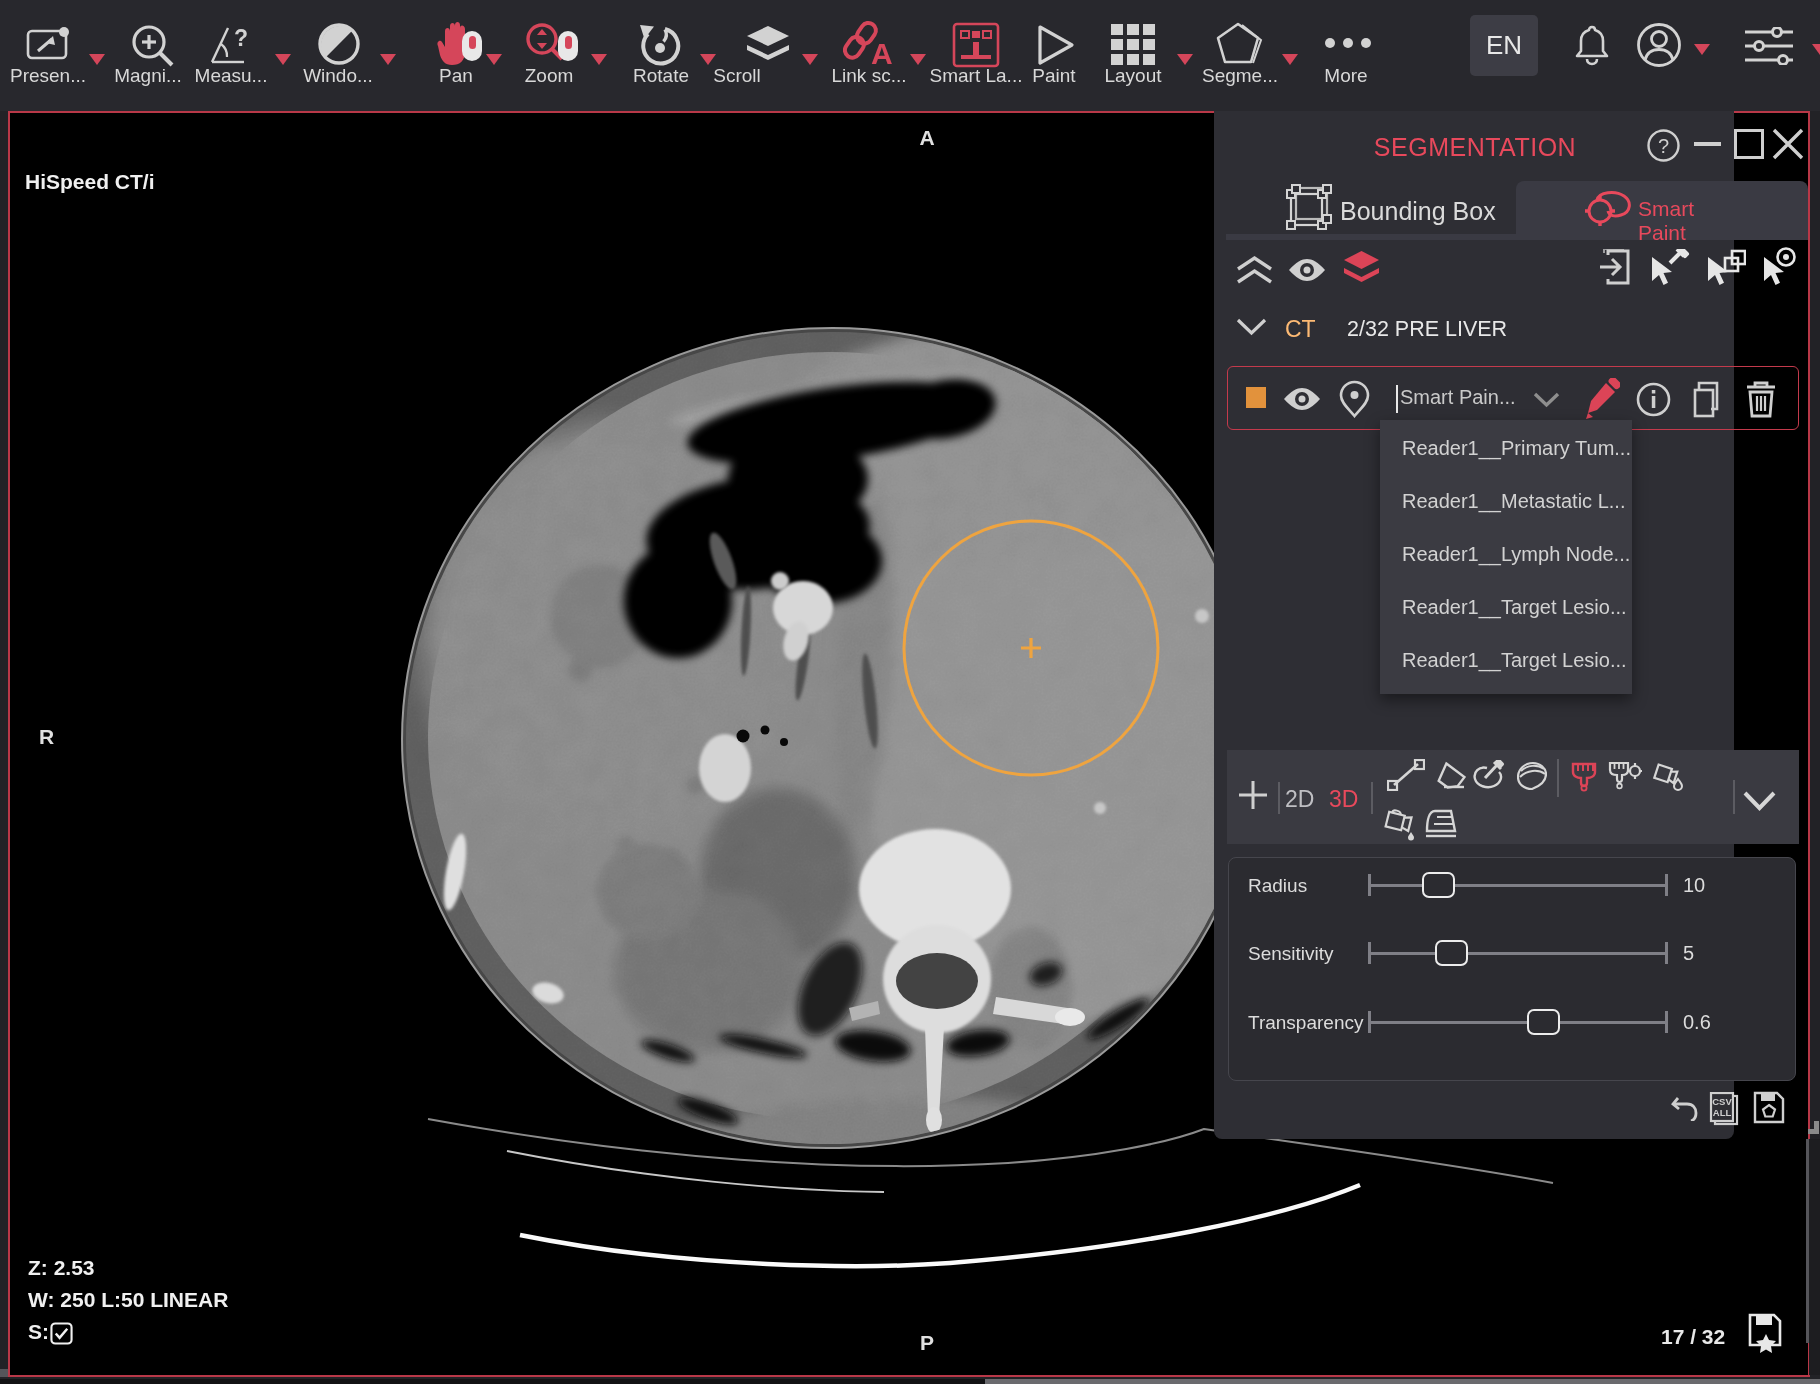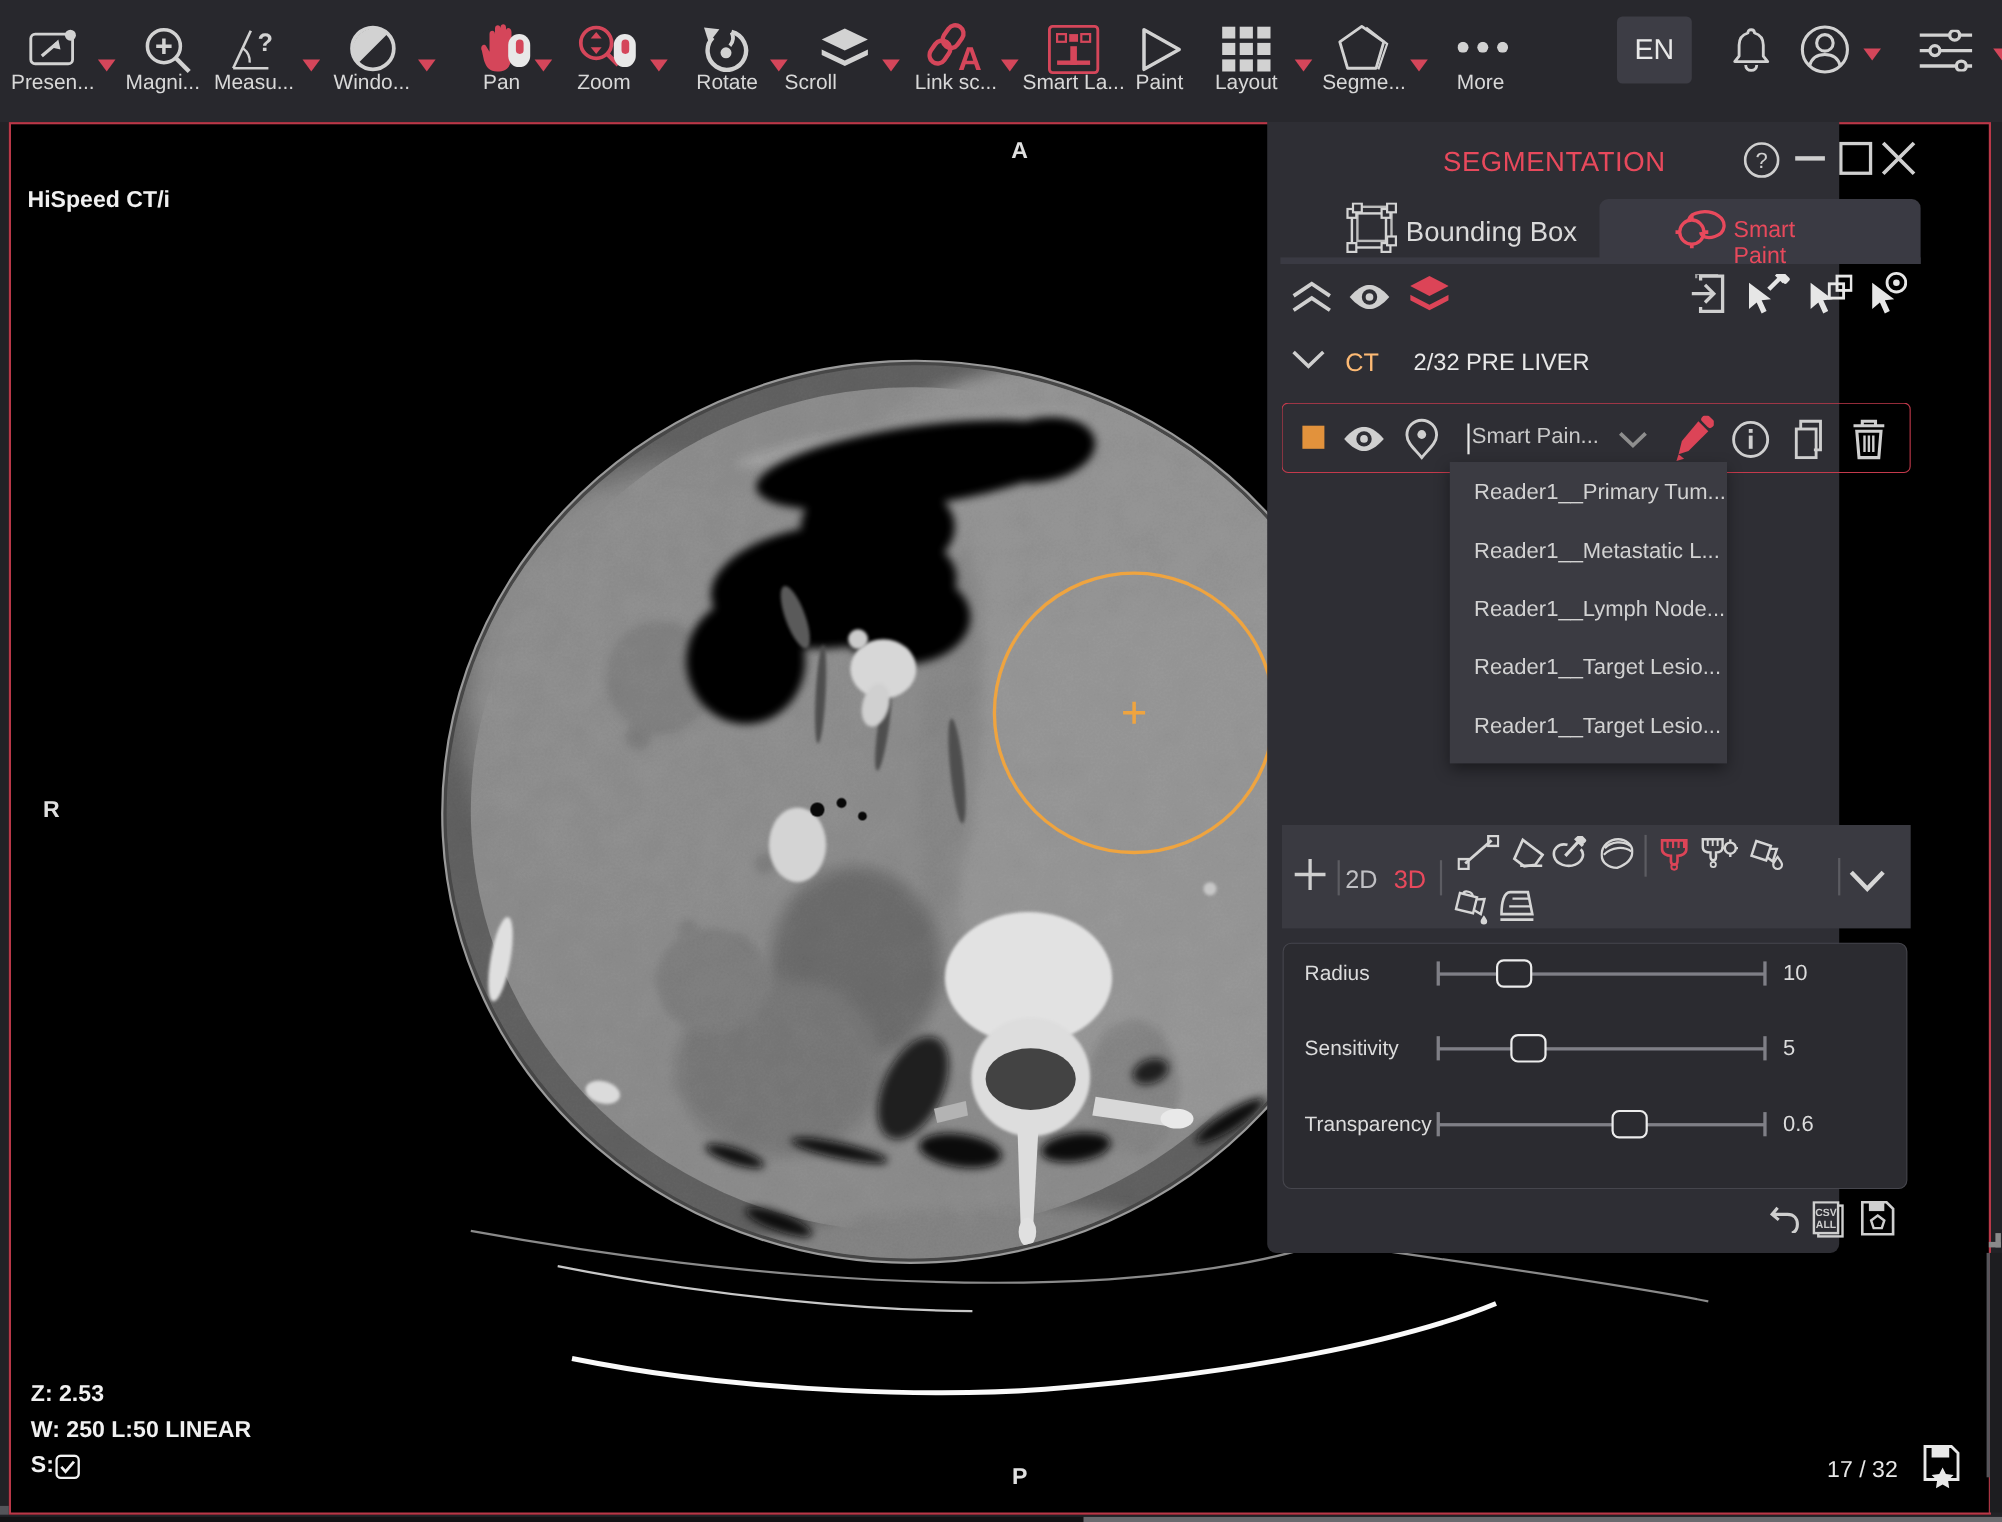--- a/index.html
+++ b/index.html
@@ -288,29 +288,29 @@
 <div class="abs" style="left:917px;top:13px;font-size:21px;font-weight:bold;color:#e0e0e0;transform:translateX(-50%)">A</div>
 <div class="abs" style="left:29px;top:612px;font-size:21px;font-weight:bold;color:#e0e0e0">R</div>
 <div class="abs" style="left:917px;top:1218px;font-size:21px;font-weight:bold;color:#e0e0e0;transform:translateX(-50%)">P</div>
 <div class="abs" style="left:18px;top:1143px;font-size:21px;font-weight:bold;color:#f0f0f0">Z: 2.53</div>
 <div class="abs" style="left:18px;top:1175px;font-size:21px;font-weight:bold;color:#f0f0f0">W: 250 L:50 LINEAR</div>
 <div class="abs" style="left:18px;top:1207px;font-size:21px;font-weight:bold;color:#f0f0f0">S:</div>
 <svg class="ic" style="left:40px;top:1209px" width="23" height="23" viewBox="0 0 24 24">
 <rect x="1.5" y="1.5" width="21" height="21" rx="4" fill="none" stroke="#f0f0f0" stroke-width="2.2"></rect>
 <path d="M6 12 L10 16.5 L18 7" fill="none" stroke="#f0f0f0" stroke-width="2.6"></path>
 </svg>
-<div class="abs" style="left:1651px;top:1212px;font-size:21px;font-weight:normal;color:#e8e8e8">17 / 32</div>
+<div class="abs" style="left:1651px;top:1212px;font-size:21px;font-weight:bold;color:#e8e8e8">17 / 32</div>
 <svg class="ic" style="left:1737px;top:1199px" width="38" height="44" viewBox="0 0 38 44">
 <path d="M3 3 L27 3 L33 9 L33 33 L3 33 Z" fill="none" stroke="#e8e8e8" stroke-width="2.6"></path>
 <rect x="9" y="3" width="16" height="10" fill="#e8e8e8"></rect>
 <path d="M19 22 L22 28 L29 29 L24 34 L25 41 L19 37.5 L13 41 L14 34 L9 29 L16 28 Z" fill="#e8e8e8"></path>
 </svg>
 </div>
 
-<div class="abs" style="left:1152px;top:111px;width:520px;height:1028px;background:#2e2e34;border-radius:0 0 8px 8px">
+<div class="abs" style="left:1214px;top:111px;width:520px;height:1028px;background:#2e2e34;border-radius:0 0 8px 8px">
 <div class="abs" style="left:261px;top:22px;transform:translateX(-50%);font-size:25px;color:#e8495c;letter-spacing:0.5px">SEGMENTATION</div>
 <svg class="ic" style="left:433px;top:18px" width="33" height="33" viewBox="0 0 33 33">
 <circle cx="16.5" cy="16.5" r="15" fill="none" stroke="#cfcfcf" stroke-width="2.4"></circle>
 <text x="16.5" y="23.5" font-size="20" fill="#cfcfcf" text-anchor="middle">?</text>
 </svg>
 <div class="abs" style="left:480px;top:31px;width:27px;height:4px;background:#cfcfcf"></div>
 <div class="abs" style="left:520px;top:18px;width:30px;height:30px;border:3px solid #cfcfcf"></div>
 <svg class="ic" style="left:557px;top:16px" width="34" height="34" viewBox="0 0 34 34">
 <path d="M3 3 L31 31 M31 3 L3 31" stroke="#cfcfcf" stroke-width="3.4"></path>
 </svg>

